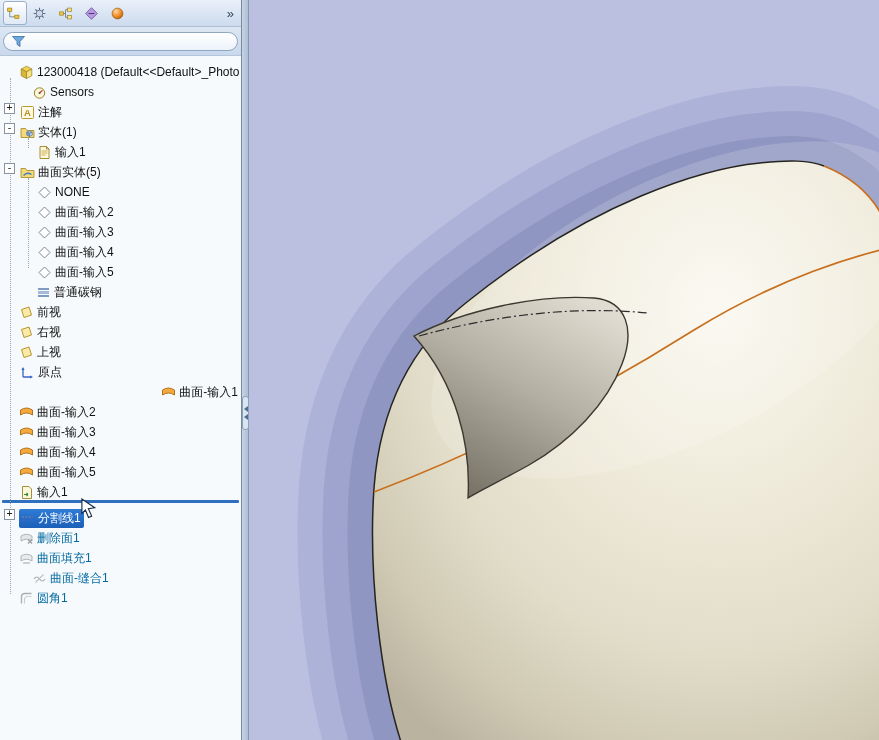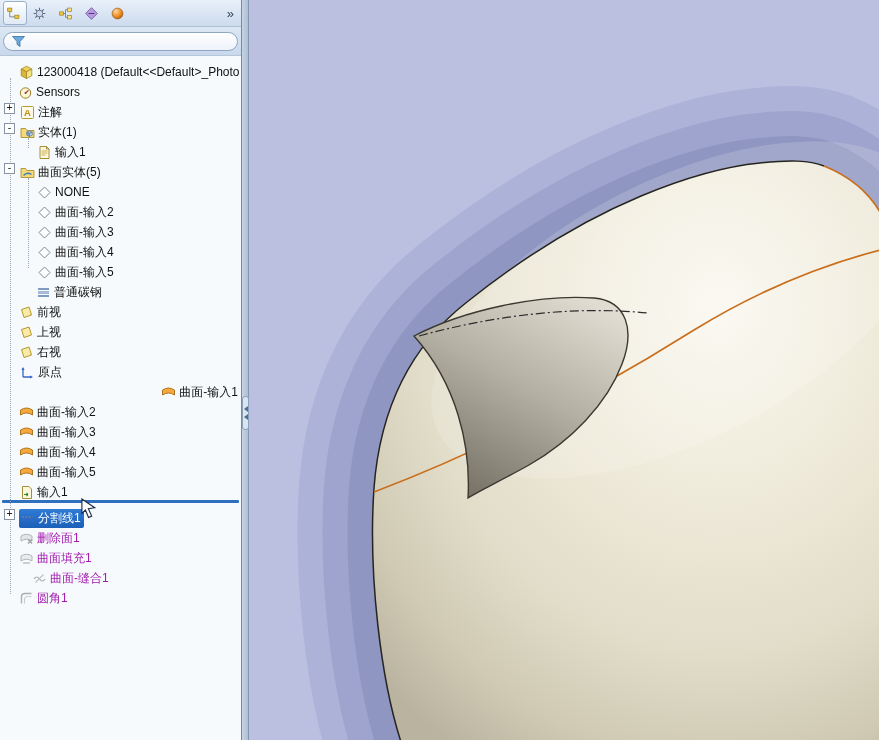--- a/index.html
+++ b/index.html
@@ -51,21 +51,21 @@
     border:1px solid #8793a3; background:#ffffff; color:#222;
     font-size:10px; line-height:8px; text-align:center; font-family:"DejaVu Sans Mono",monospace;
   }
   .expspace { width:15px; flex:none; }
   .ticon { width:15px; height:15px; flex:none; display:inline-flex; margin-right:3px; }
   .ticon svg { width:15px; height:15px; display:block; }
   .hl { display:flex; align-items:center; padding:1px 3px 1px 1px; border-radius:2px;margin-top:8px; }
   .tlabel { color:#111; }
   .trow.selected .hl { background:linear-gradient(var(--selection), #1b5fb8); }
   .trow.selected .tlabel { color:#ffffff; }
-  .trow.disabled .tlabel { color:#a21caf; }
+  .trow.disabled .tlabel { color:#0369a1; }
   .trow.disabled .ticon svg { filter:grayscale(1) opacity(.55); }
 
   .rollback { height:6px; display:flex; align-items:center; }
   .rollback .bar { flex:1; height:3px; margin:0 2px; background:var(--rollback); border-radius:1px; }
 
   .cursor { position:absolute; left:80px; top:442px; width:19px; height:21px; z-index:5; }
 
   
   .splitter {
     width:7px; min-width:7px; height:740px; position:relative;
@@ -169,21 +169,21 @@
             <span class="ticon">
               <svg viewBox="0 0 15 15">
                 <path d="M7.5 1.2 12.8 4 7.5 6.8 2.2 4Z" fill="#f2d154" stroke="#97801e" stroke-width=".7"></path>
                 <path d="M2.2 4 7.5 6.8V13.6L2.2 10.8Z" fill="#d9b63a" stroke="#97801e" stroke-width=".7"></path>
                 <path d="M12.8 4 7.5 6.8V13.6L12.8 10.8Z" fill="#f7e27e" stroke="#97801e" stroke-width=".7"></path>
               </svg>
             </span>
             <span class="tlabel">123000418 (Default&lt;&lt;Default&gt;_Photo</span>
           </span>
         </div>
-        <div class="trow" style="padding-left: 2px;">
+        <div class="trow" style="padding-left: 16px;">
           <span class="expspace"></span>
           <span class="hl">
             <span class="ticon">
               <svg viewBox="0 0 15 15">
                 <circle cx="7.5" cy="8" r="5.2" fill="#fdf6d8" stroke="#9a8326"></circle>
                 <path d="M7.5 8 10.5 5.4" stroke="#c03030" stroke-width="1.2" fill="none"></path>
                 <circle cx="7.5" cy="8" r="1" fill="#555"></circle>
               </svg>
             </span>
             <span class="tlabel">Sensors</span>
@@ -319,32 +319,32 @@
           </span>
         </div>
         <div class="trow" style="padding-left: 3px;">
           <span class="expspace"></span>
           <span class="hl">
             <span class="ticon">
               <svg viewBox="0 0 15 15">
                 <path d="M2.5 4.5 10 2 12.5 10 5 12.5Z" fill="#f9eba6" stroke="#b8952e"></path>
               </svg>
             </span>
+            <span class="tlabel">右视</span>
+          </span>
+        </div>
+        <div class="trow" style="padding-left: 3px;">
+          <span class="expspace"></span>
+          <span class="hl">
+            <span class="ticon">
+              <svg viewBox="0 0 15 15">
+                <path d="M2.5 4.5 10 2 12.5 10 5 12.5Z" fill="#f9eba6" stroke="#b8952e"></path>
+              </svg>
+            </span>
             <span class="tlabel">上视</span>
-          </span>
-        </div>
-        <div class="trow" style="padding-left: 3px;">
-          <span class="expspace"></span>
-          <span class="hl">
-            <span class="ticon">
-              <svg viewBox="0 0 15 15">
-                <path d="M2.5 4.5 10 2 12.5 10 5 12.5Z" fill="#f9eba6" stroke="#b8952e"></path>
-              </svg>
-            </span>
-            <span class="tlabel">右视</span>
           </span>
         </div>
         <div class="trow" style="padding-left: 4px;">
           <span class="expspace"></span>
           <span class="hl">
             <span class="ticon">
               <svg viewBox="0 0 15 15">
                 <path d="M3 12V3.5M3 12H11.5" stroke="#3a66c8" stroke-width="1.3" fill="none"></path>
                 <path d="M3 2 4.6 5 1.4 5Z" fill="#3a66c8"></path>
                 <path d="M13 12 10 10.4V13.6Z" fill="#3a66c8"></path>

